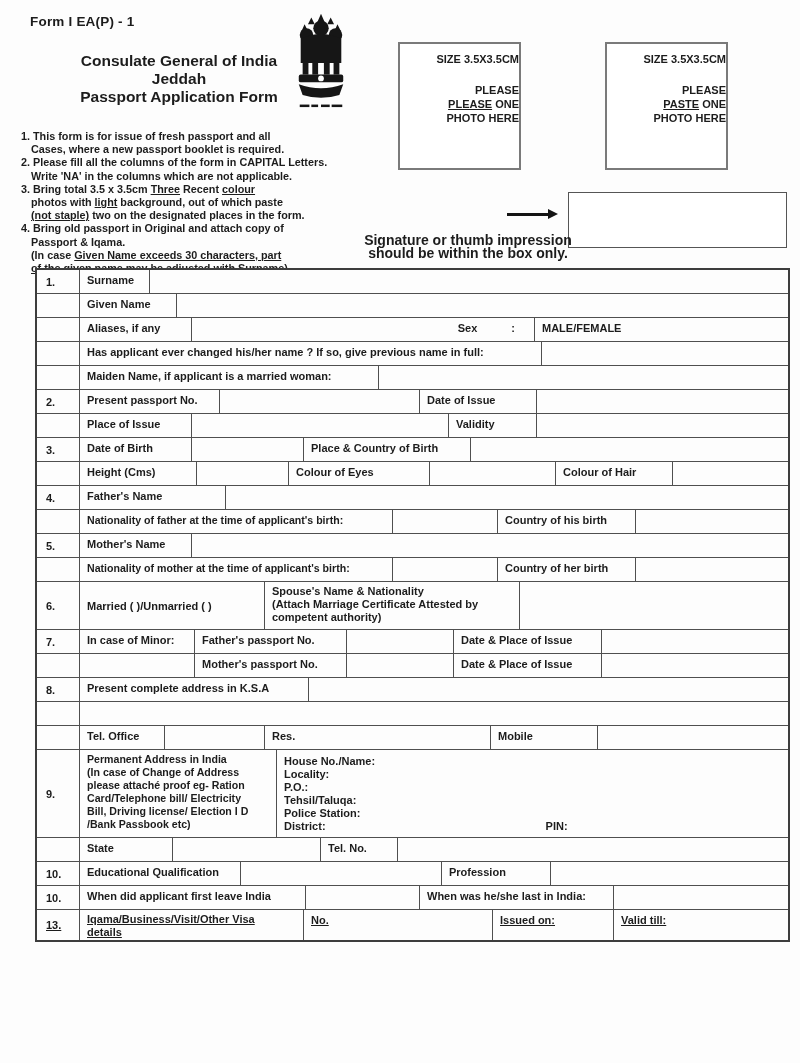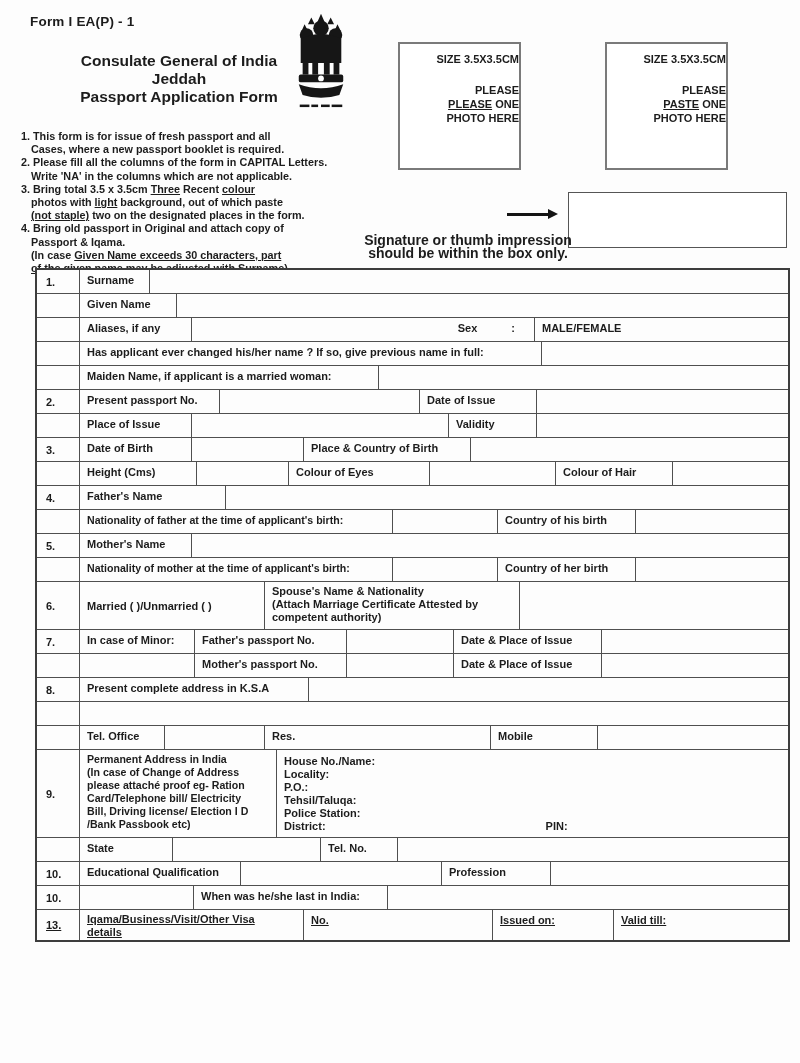--- a/index.html
+++ b/index.html
@@ -311,20 +311,21 @@
       <div class="cell num">10.</div>
       <div class="cell" style="width:161px">Educational Qualification</div>
       <div class="cell" style="width:201px"></div>
       <div class="cell" style="width:109px">Profession</div>
       <div class="cell fill"></div>
     </div>
 
 
     <div class="frow">
       <div class="cell num">10.</div>
+      <div class="cell" style="width:226px">When did applicant first leave India</div>
       <div class="cell" style="width:114px"></div>
       <div class="cell" style="width:194px">When was he/she last in India:</div>
       <div class="cell fill"></div>
     </div>
 
     <div class="frow h30">
       <div class="cell num">13.</div>
       <div class="cell wrap" style="width:224px">
         <div>Iqama/Business/Visit/Other Visa</div>
         <div>details</div>

